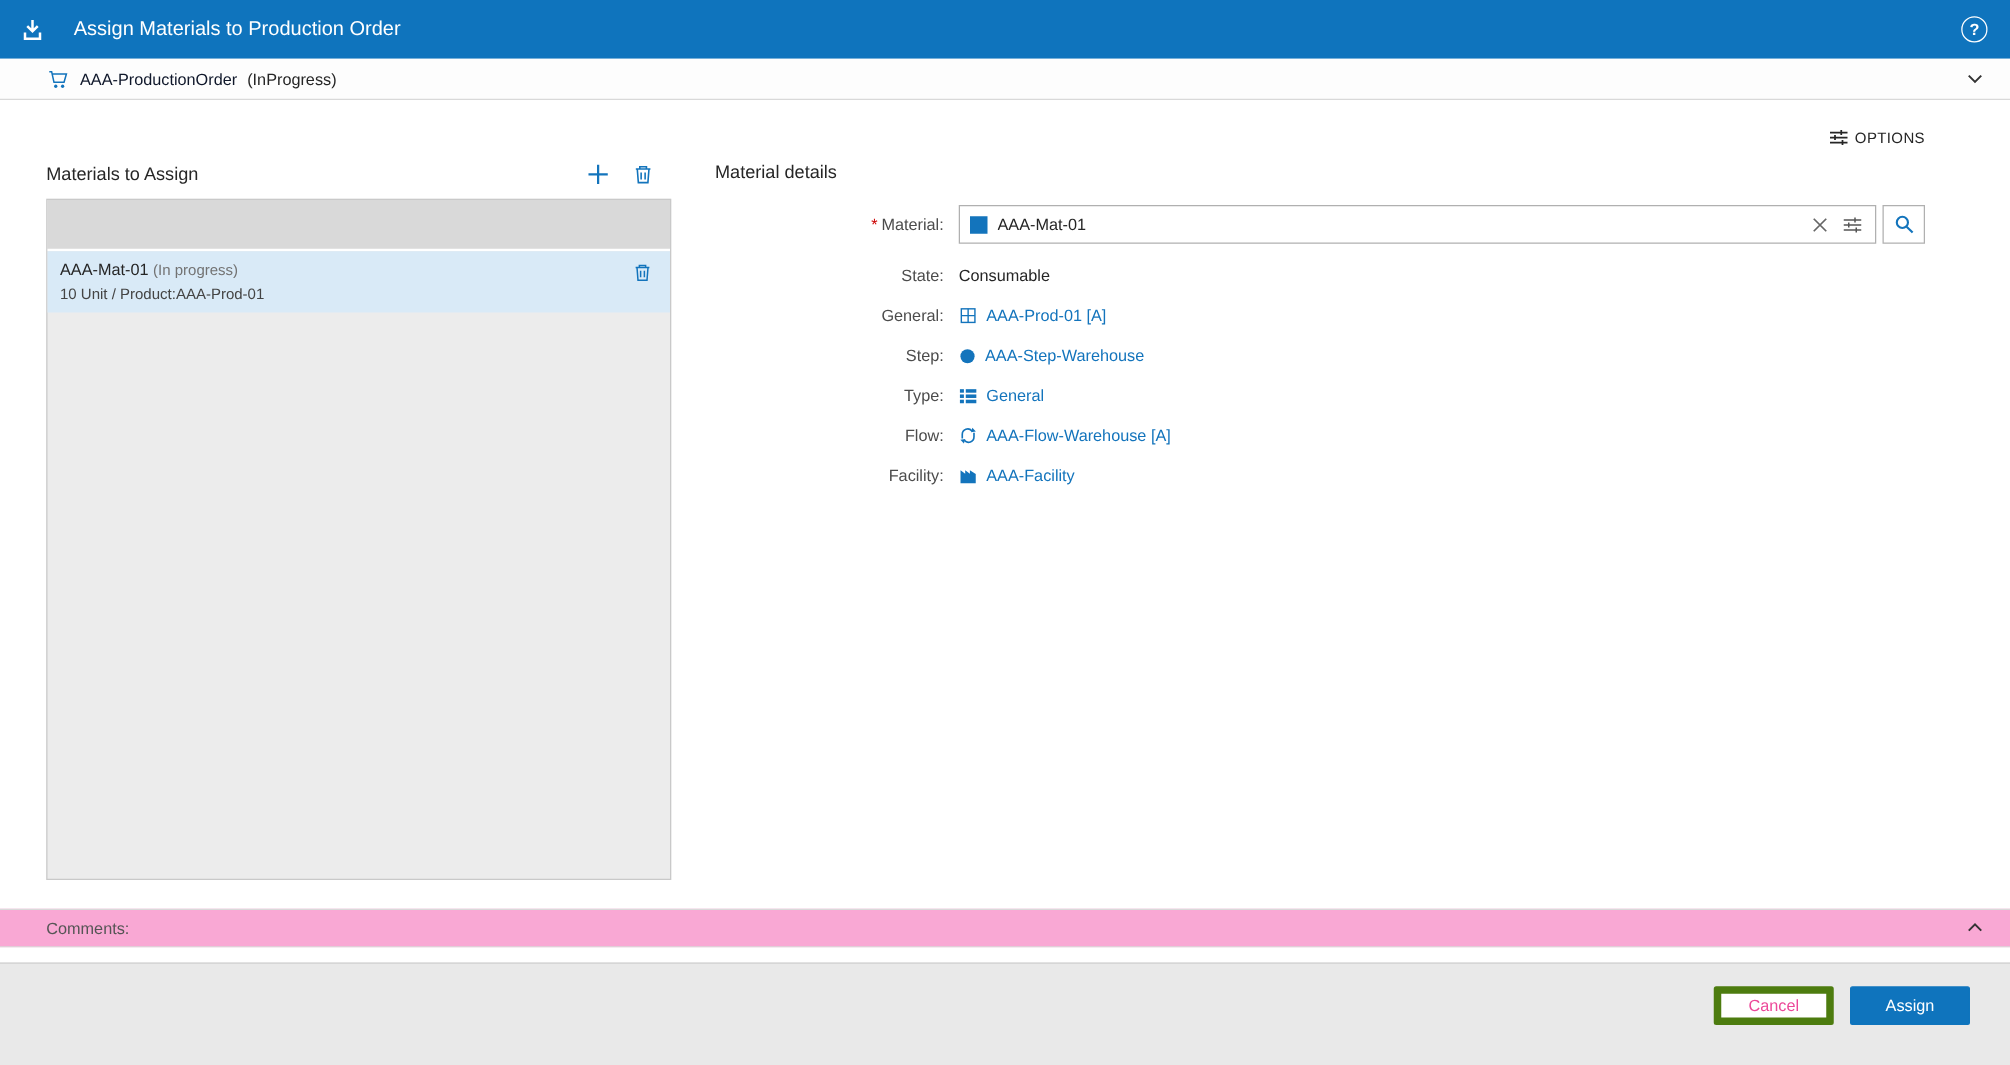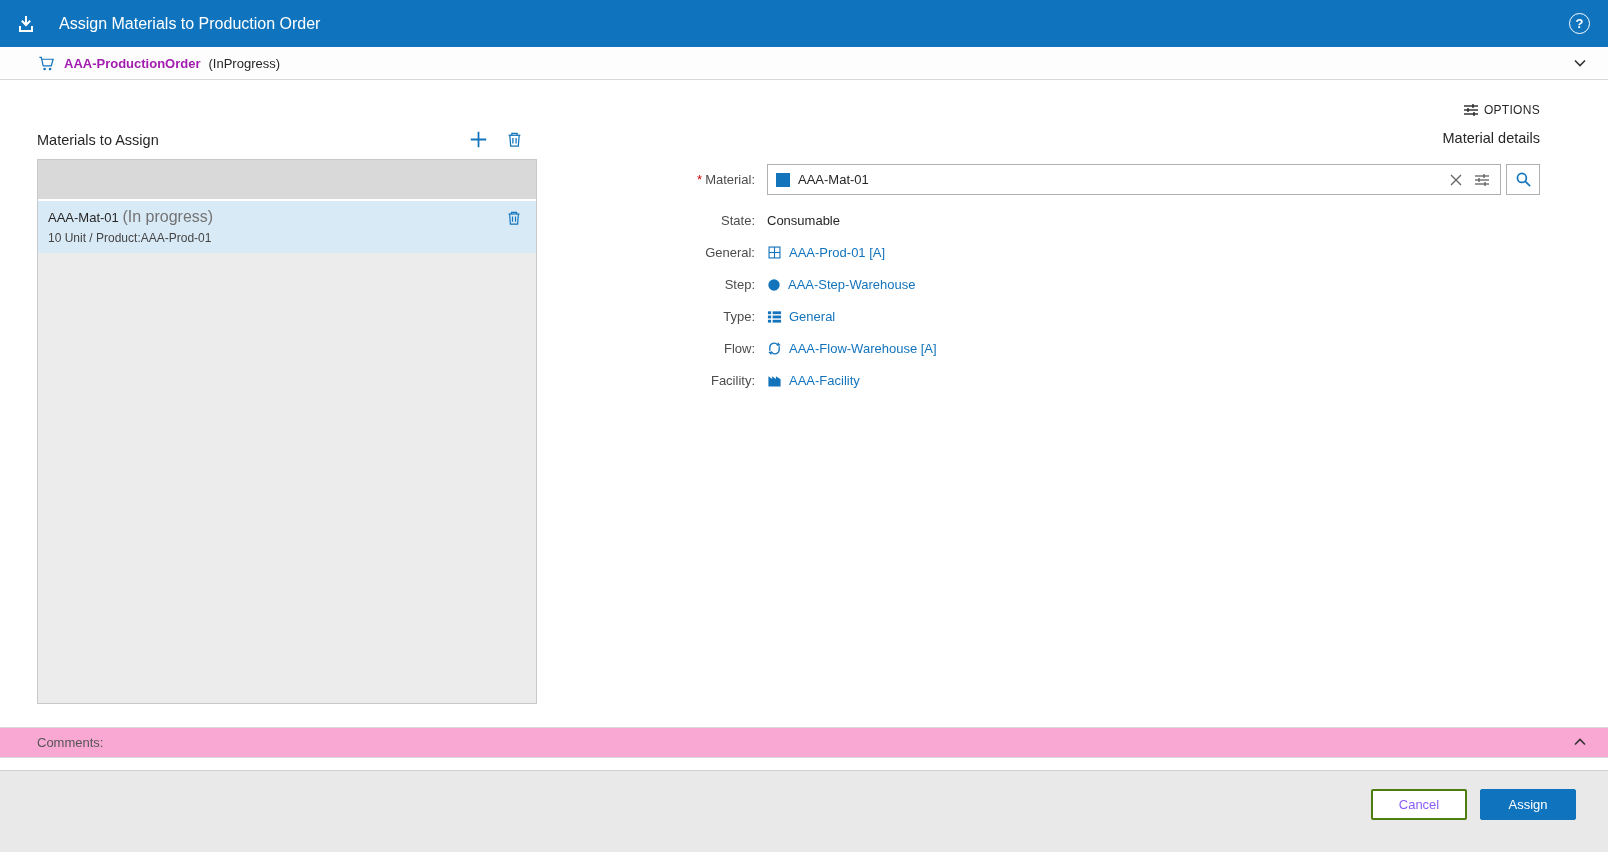--- a/index.html
+++ b/index.html
@@ -30,21 +30,21 @@
   }
 
   
   .order-bar {
     height: 33px; flex: 0 0 33px;
     display: flex; align-items: center;
     padding: 0 20px 0 38px;
     background: #fdfdfd;
     border-bottom: 1px solid #d9d9d9;
   }
-  .order-bar .order-link { color: #a21caf; margin-left: 9px; cursor: pointer; text-decoration: none; font-weight: bold; }
+  .order-bar .order-link { color: #0f172a; margin-left: 9px; cursor: pointer; text-decoration: none; }
   .order-bar .order-status { margin-left: 8px; color: #262626; }
   .order-bar .chev { margin-left: auto; cursor: pointer; display: flex; }
 
   
   .main { flex: 1 1 auto; background: #fff; padding: 0 68px 0 37px; overflow: hidden; }
   .options-row { display: flex; justify-content: flex-end; align-items: center; padding: 22px 0 6px 0; }
   .options-btn { display: flex; align-items: center; gap: 5px; cursor: pointer; color: #262626; font-size: 12px; letter-spacing: .3px; }
 
   .columns { display: flex; margin-top: 6px; }
 
@@ -62,27 +62,27 @@
     display: flex; flex-direction: column;
   }
   .list-header { height: 41px; background: #d9d9d9; border-bottom: 2px solid #fff; }
   .list-item {
     background: #d9eaf7;
     padding: 7px 10px 8px 10px;
     position: relative;
     cursor: pointer;
   }
   .list-item .line1 { color: #262626; font-size: 13px; }
-  .list-item .line1 .muted { color: #737373; font-size: 16px; }
+  .list-item .line1 .muted { color: #737373; font-size: 12px; }
   .list-item .line2 { color: #444; font-size: 12px; margin-top: 5px; }
   .list-item .row-trash { position: absolute; right: 14px; top: 9px; }
 
   
   .right-col { flex: 1 1 auto; margin-left: 35px; }
-  .details-title { font-size: 14.5px; color: #262626; margin-bottom: 18px; text-align: right; }
+  .details-title { font-size: 14.5px; color: #262626; margin-bottom: 18px; }
   .field-row { display: flex; align-items: center; margin-bottom: 9px; min-height: 23px; }
   .field-label {
     width: 195px; flex: 0 0 195px;
     text-align: right; padding-right: 12px;
     color: #4c4c4c;
   }
   .req { color: #cc0000; margin-right: 3px; }
   .field-value { display: flex; align-items: center; gap: 7px; color: #262626; }
   .link { color: #1374bc; text-decoration: none; cursor: pointer; }
   .icon { display: flex; align-items: center; }
@@ -127,21 +127,21 @@
     display: flex; align-items: center; justify-content: flex-end;
     gap: 13px; padding: 0 32px 14px 0;
   }
   .btn {
     min-width: 96px; height: 31px;
     font-family: inherit; font-size: 13px;
     border-radius: 2px; cursor: pointer;
     display: inline-flex; align-items: center; justify-content: center;
     padding: 0 18px;
   }
-  .btn-cancel { background: #ffffff; color: #8b5cf6; border: 2px solid #4d7c0f; }
+  .btn-cancel { background: #ffffff; color: #ec4899; border: 6px solid #4d7c0f; }
   .btn-assign { background: #0f74bd; color: #ffffff; border: 1px solid #0f74bd; }
 
   svg { display: block; }
 </style>
 </head>
 <body>
 
 <div class="app">
 
   <div class="header">

